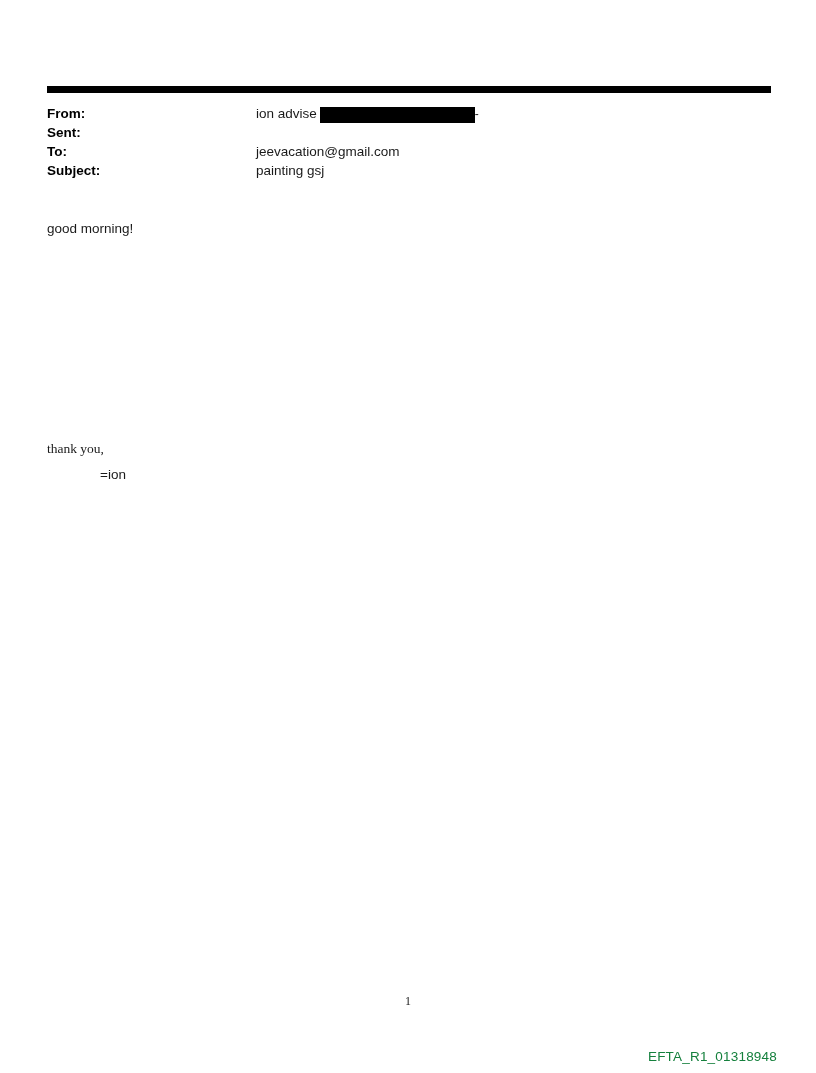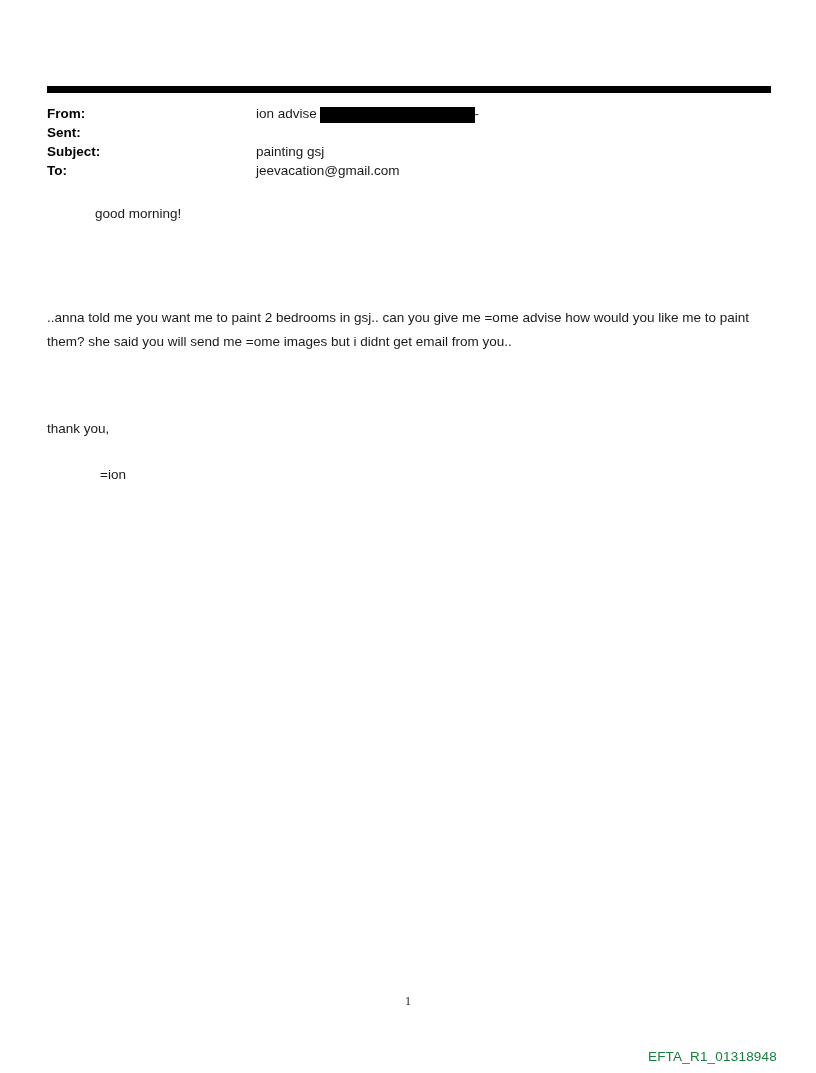--- a/index.html
+++ b/index.html
@@ -62,26 +62,26 @@
     font-size: 12px;
     color: #1a1a1a;
   }
   .body-text {
     position: absolute;
     left: 47px;
     font-size: 13.5px;
     color: #1a1a1a;
     white-space: nowrap;
   }
-  .greeting { top: 206px; margin-left: 48px; }
+  .greeting { top: 221px; }
   .paragraph {
     top: 306px;
     line-height: 24px;
   }
-  .closing { top: 421px; }
+  .closing { top: 441px; font-family: Liberation Serif, serif; }
   .signature {
     top: 467px;
     left: 100px;
   }
   .page-number {
     position: absolute;
     top: 994px;
     left: 0;
     width: 816px;
     text-align: center;
@@ -110,37 +110,33 @@
     <div class="header-row">
       <span class="header-label">From:</span>
       <span class="header-value"><span>ion advise</span><span class="redaction-bar"></span><span class="redaction-mark">-</span></span>
     </div>
 
     <div class="header-row">
       <span class="header-label">Sent:</span>
     </div>
 
     <div class="header-row">
-      <span class="header-label">Subject:</span>
-      <span class="header-value">painting gsj</span>
+      <span class="header-label">To:</span>
+      <span class="header-value">jeevacation@gmail.com</span>
     </div>
 
     <div class="header-row">
-      <span class="header-label">To:</span>
-      <span class="header-value">jeevacation@gmail.com</span>
+      <span class="header-label">Subject:</span>
+      <span class="header-value">painting gsj</span>
     </div>
 
   </div>
 
   <div class="body-text greeting">good morning!</div>
 
-  <div class="body-text paragraph">
-    <div>..anna told me you want me to paint 2 bedrooms in gsj.. can you give me =ome advise how would you like me to paint</div>
-    <div>them? she said you will send me =ome images but i didnt get email from you..</div>
-  </div>
 
   <div class="body-text closing">thank you,</div>
 
   <div class="body-text signature">=ion</div>
 
   <div class="page-number">1</div>
 
   <div class="bates-number">EFTA_R1_01318948</div>
 
 </div>

